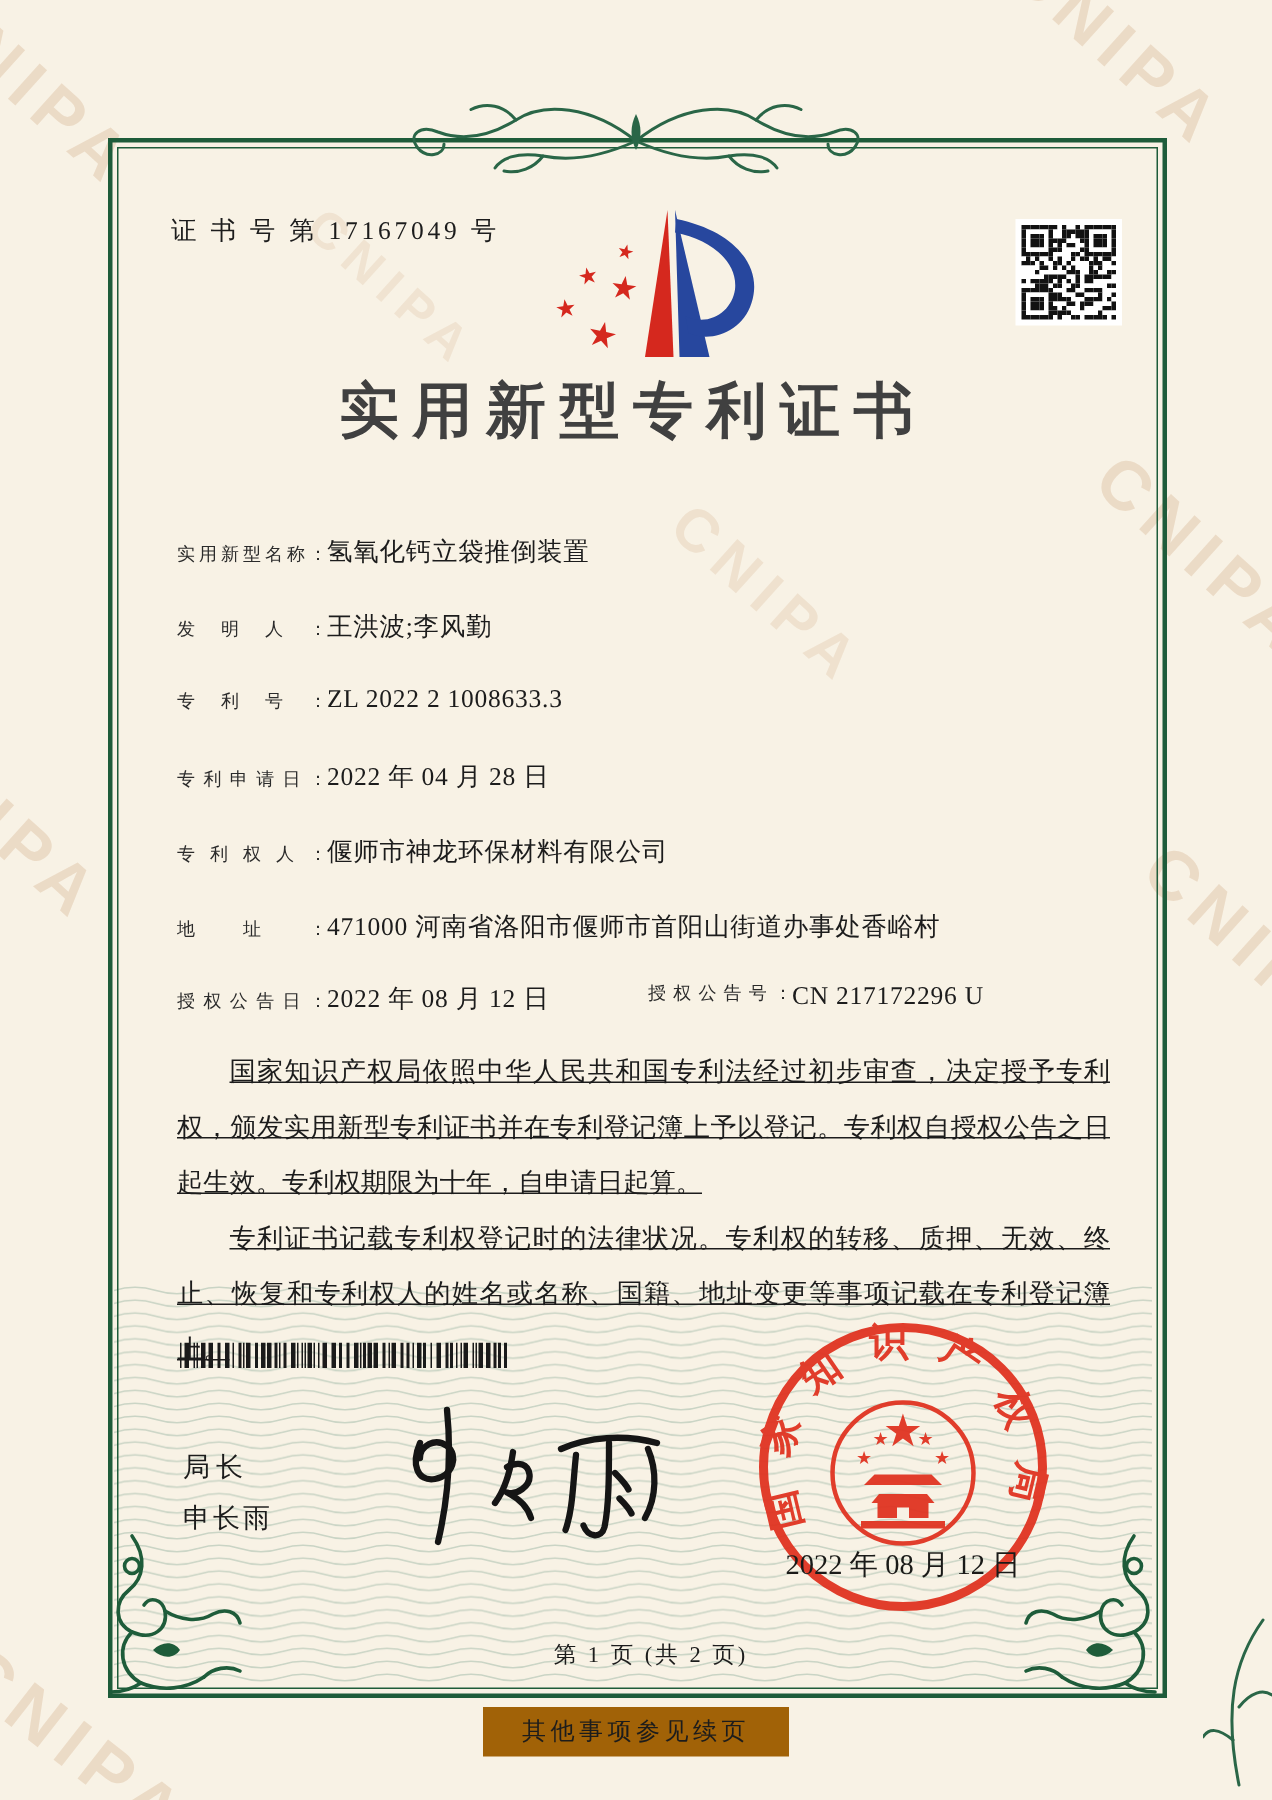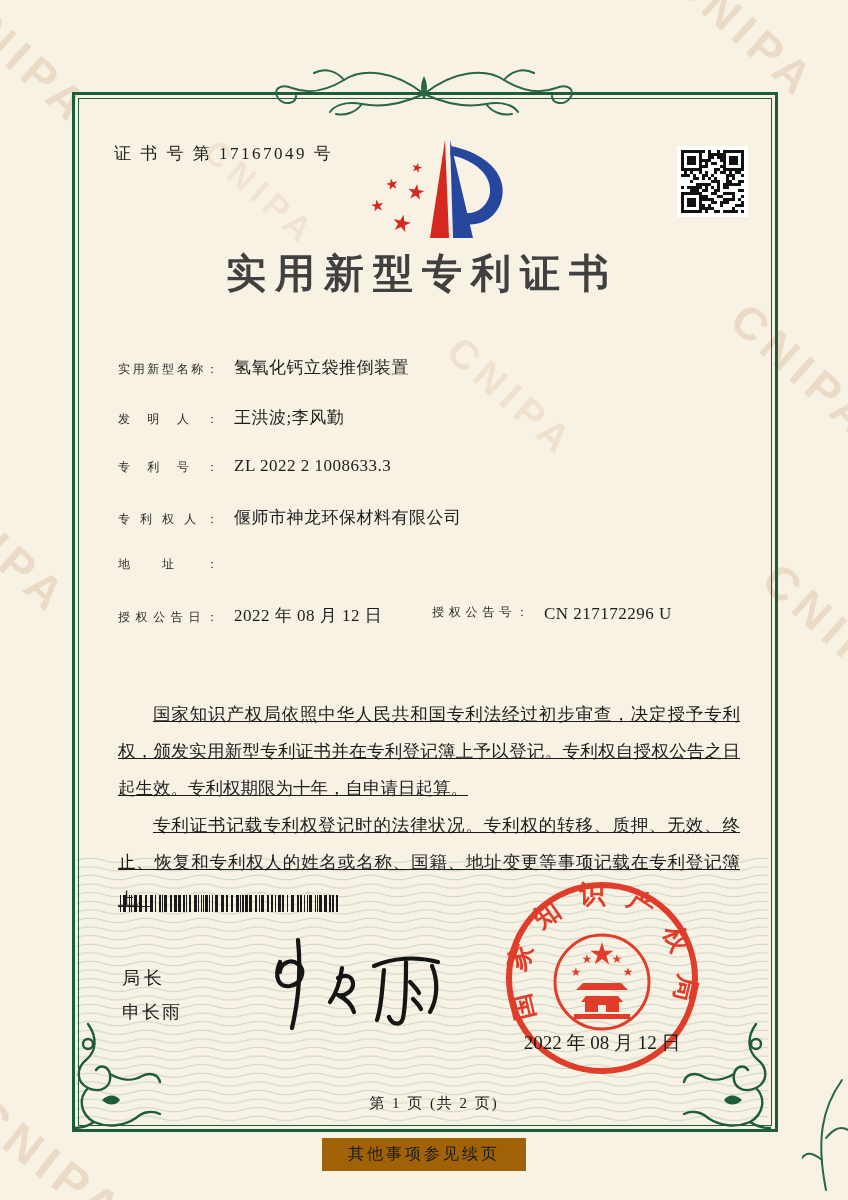--- a/index.html
+++ b/index.html
@@ -21,21 +21,21 @@
   .logo{position:absolute;left:352px;top:134px;z-index:4;}
   .qrbox{position:absolute;left:677px;top:146px;z-index:4;background:#fff;padding:4px;}
   .qr{display:grid;grid-template-columns:repeat(21,3px);grid-auto-rows:3px;}
   .qd{background:#111;} .ql{background:#fff;}
   .title{position:absolute;left:72px;top:246px;width:700px;z-index:4;text-align:center;
          font-size:40px;font-weight:bold;letter-spacing:9px;color:#404040;}
   
   .fields{position:absolute;left:118px;top:356px;width:622px;z-index:4;}
   .frow{position:relative;display:flex;align-items:baseline;height:50px;}
   .flabel{flex:0 0 100px;font-size:12px;color:#2b2b2b;text-align:justify;text-align-last:justify;}
-  .fvalue{margin-left:16px;font-size:17px;letter-spacing:.5px;}
+  .fvalue{font-size:17px;letter-spacing:.5px;}
   .grant2{position:absolute;left:314px;top:0;display:flex;align-items:flex-start;}
   
   .bodytext{position:absolute;left:118px;top:696px;width:622px;z-index:4;
             font-size:17.5px;line-height:37px;text-align:justify;}
   .bodytext p{margin:0;text-indent:2em;text-decoration:underline;}
   
   .barcode{position:absolute;left:120px;top:895px;z-index:4;}
   
   .sig-title{position:absolute;left:122px;top:966px;z-index:4;font-size:18px;letter-spacing:4px;
              font-family:"Liberation Sans","DejaVu Sans",sans-serif;}
@@ -592,25 +592,30 @@
     </div>
     <div class="frow">
       <span class="flabel">发明人：</span>
       <span class="fvalue">王洪波;李风勤</span>
     </div>
     <div class="frow">
       <span class="flabel">专利号：</span>
       <span class="fvalue">ZL 2022 2 1008633.3</span>
     </div>
     <div class="frow">
+      <span class="flabel">专利申请日：</span>
+      <span class="fvalue">2022 年 04 月 28 日</span>
+    </div>
+    <div class="frow">
       <span class="flabel">专利权人：</span>
       <span class="fvalue">偃师市神龙环保材料有限公司</span>
     </div>
     <div class="frow" style="height:48px">
       <span class="flabel">地址：</span>
+      <span class="fvalue">471000 河南省洛阳市偃师市首阳山街道办事处香峪村</span>
     </div>
     <div class="frow">
       <span class="flabel">授权公告日：</span>
       <span class="fvalue">2022 年 08 月 12 日</span>
       <span class="grant2">
         <span class="flabel" style="flex:0 0 96px">授权公告号：</span>
         <span class="fvalue">CN 217172296 U</span>
       </span>
     </div>
   </div>

